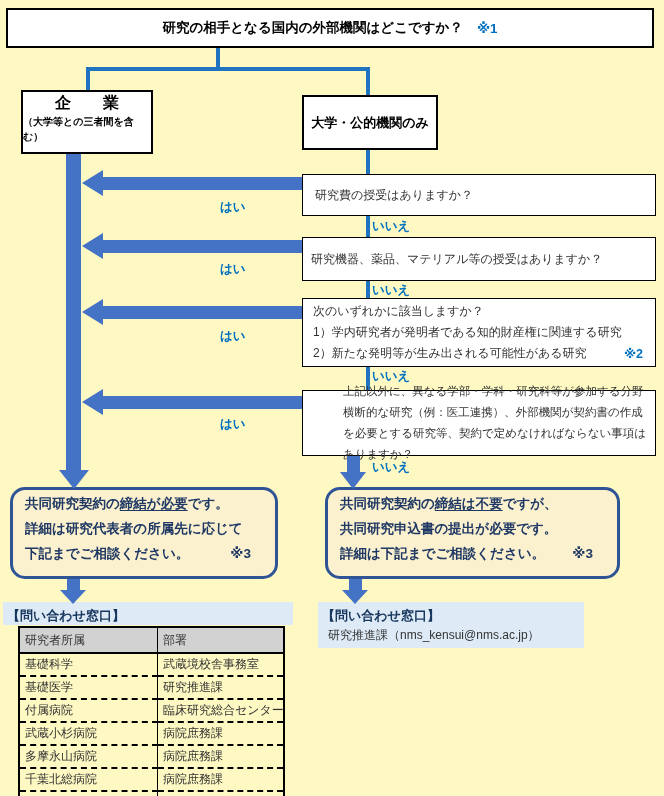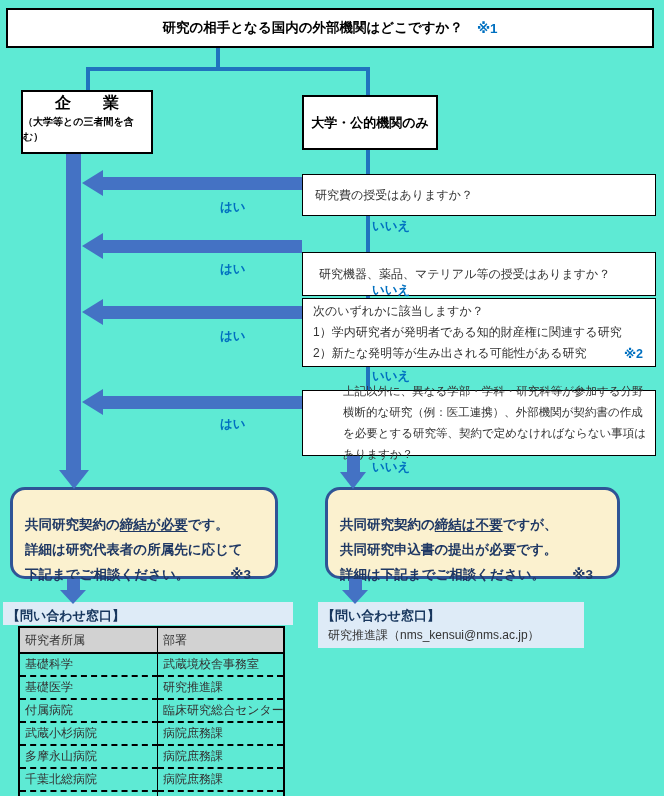--- a/index.html
+++ b/index.html
@@ -1,17 +1,17 @@
 <!DOCTYPE html>
 <html><head>
 <meta charset="utf-8">
 <style>
   html,body{margin:0;padding:0;}
   body{font-family:"Liberation Sans","DejaVu Sans",sans-serif;background:#fff;}
-  #page{position:relative;width:664px;height:796px;background:#5eead4;overflow:hidden;}
+  #page{position:relative;width:664px;height:796px;background:#fef9c3;overflow:hidden;}
 
   
   .bbox{position:absolute;background:#fff;border:2px solid #000;box-sizing:border-box;z-index:2;}
   .qbox{position:absolute;background:#fff;border:1.5px solid #000;box-sizing:border-box;z-index:2;
         color:#333;font-size:12px;display:flex;flex-direction:column;justify-content:center;}
   .qbox .ql{line-height:21px;white-space:nowrap;}
 
   
   .cline{position:absolute;background:#2073BE;z-index:1;}
 
@@ -23,21 +23,21 @@
   .head-down{position:absolute;width:0;height:0;z-index:3;
              border-left:14px solid transparent;border-right:14px solid transparent;
              border-top:17px solid #4472C4;}
 
   .lbl{position:absolute;color:#0070C0;font-weight:bold;font-size:12.5px;z-index:4;white-space:nowrap;}
   .note-blue{color:#0070C0;font-weight:bold;}
 
   
   .result{position:absolute;background:#FBF1CF;border:3px solid #2F5496;border-radius:15px;
           box-sizing:border-box;color:#1F3864;font-weight:bold;font-size:13.5px;
-          padding:22px 12px;z-index:2;}
+          padding:1px 12px;z-index:2;}
   .result .rl{line-height:25px;white-space:nowrap;display:flex;}
   .result u{text-underline-offset:2px;}
   .result .rnote{margin-left:auto;padding-right:12px;}
 
   
   .contact-h{position:absolute;background:#DEEBF7;color:#17365D;font-weight:bold;font-size:13px;
              box-sizing:border-box;padding:5px 4px;z-index:2;white-space:nowrap;}
   .contact-line{color:#333;font-weight:normal;font-size:12px;padding-left:6px;line-height:20px;}
 
   
@@ -78,21 +78,21 @@
   <div class="head-down" style="left:59px;top:470px;border-left-width:15px;border-right-width:15px;border-top-width:19px;"></div>
 
   <div class="qbox" style="left:302px;top:174px;width:354px;height:42px;padding-left:12px;">
     <div class="ql">研究費の授受はありますか？</div>
   </div>
   <div class="head-left" style="left:82px;top:170px;"></div>
   <div class="shaft" style="left:103px;top:177px;width:199px;height:13px;"></div>
   <div class="lbl" style="left:220px;top:199px;">はい</div>
   <div class="lbl" style="left:372px;top:218px;">いいえ</div>
 
-  <div class="qbox" style="left:302px;top:252px;width:354px;height:44px;padding-left:16px;">
+  <div class="qbox" style="left:302px;top:237px;width:354px;height:44px;padding-left:8px;">
     <div class="ql">研究機器、薬品、マテリアル等の授受はありますか？</div>
   </div>
   <div class="head-left" style="left:82px;top:233px;"></div>
   <div class="shaft" style="left:103px;top:240px;width:199px;height:13px;"></div>
   <div class="lbl" style="left:220px;top:261px;">はい</div>
   <div class="lbl" style="left:372px;top:282px;">いいえ</div>
 
   <div class="qbox" style="left:302px;top:298px;width:354px;height:69px;padding:3px 10px;justify-content:center;position:absolute;">
     <div class="ql">次のいずれかに該当しますか？</div>
     <div class="ql">1）学内研究者が発明者である知的財産権に関連する研究</div>

